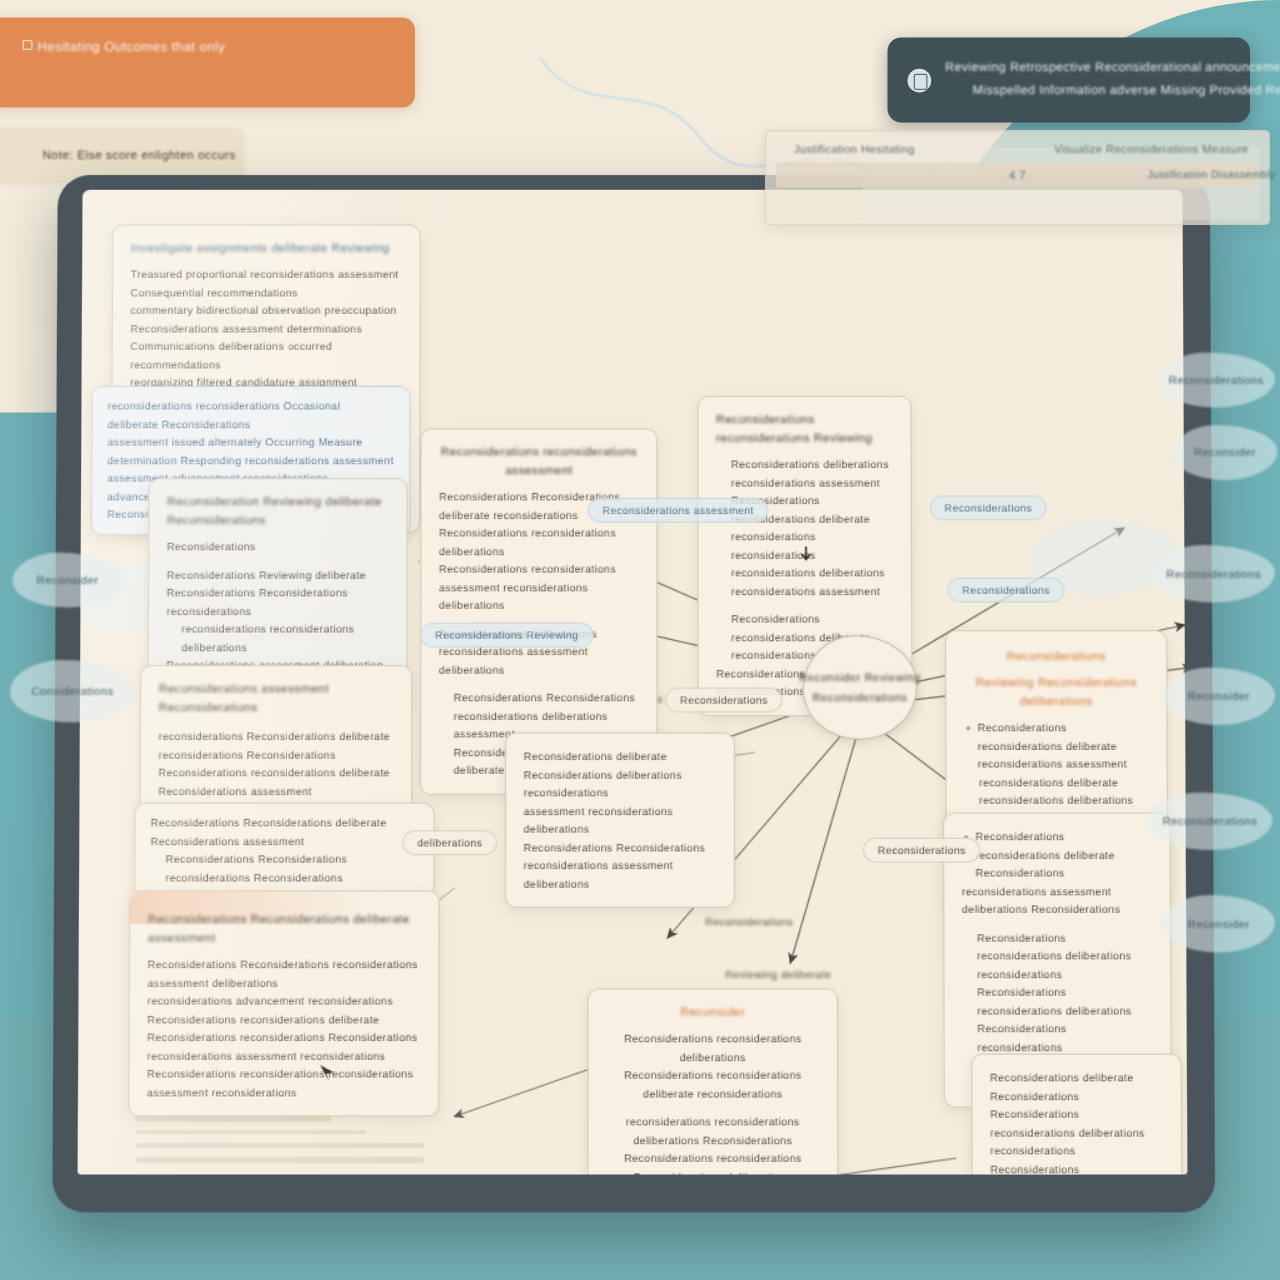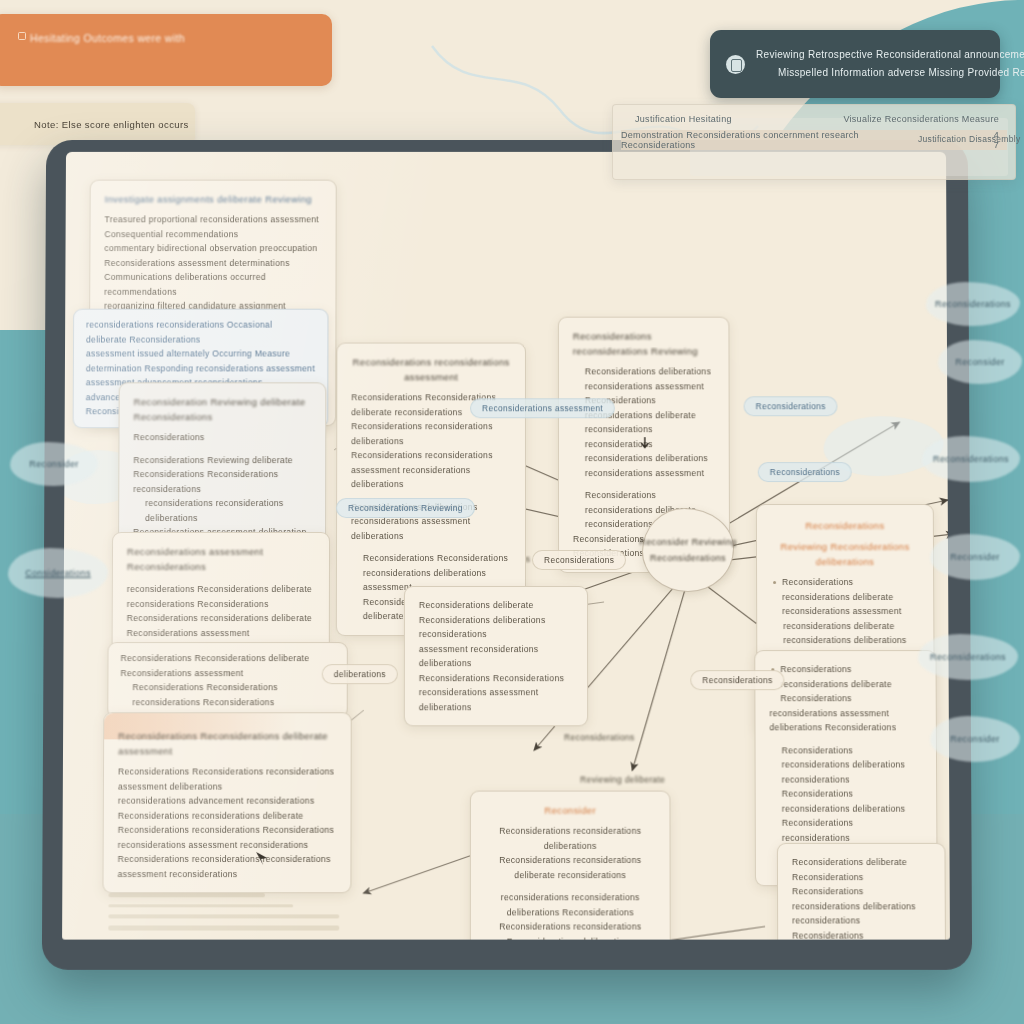--- a/index.html
+++ b/index.html
@@ -228,21 +228,21 @@
   <div class="bg-teal-right"></div>
   <div class="bg-teal-left"></div>
   <div class="bg-teal-bottom"></div>
   <svg class="bg-squiggle" viewBox="0 0 330 140">
     <path d="M2 6 C40 60 90 18 130 70 C170 122 215 66 262 96 C295 117 312 104 328 86" fill="none" stroke="#cfe2e5" stroke-width="2.4" opacity=".85"></path>
   </svg>
 </div>
 
 <div class="banner">
   <span class="banner-chk"></span>
-  <div class="bline">Hesitating Outcomes were with</div>
+  <div class="bline">Hesitating Outcomes that only</div>
 </div>
 
 <div class="sticky-note">
   <span>Note: Else score enlighten occurs</span>
 </div>
 
 <div class="toast">
   <span class="toast-icon"></span>
   <div class="toast-lines">
     <div class="tline">Reviewing Retrospective Reconsiderational announcement Reference</div>
@@ -437,26 +437,25 @@
   </div>
 </div>
 
 <div class="float-panel-2"></div>
 <div class="float-panel">
   <div class="fp-row">
     <span class="fp-txt">Justification Hesitating</span>
     <span class="fp-txt">Visualize Reconsiderations Measure</span>
   </div>
   <div class="fp-band">
-    <span class="fp-txt">Demonstration Reconsiderations concernment research Reconsiderations</span>
     <span class="fp-txt">4  7</span>
   </div>
 </div>
 <div class="float-badge">Justification Disassembly</div>
 
 <div class="side-tab" style="left:10px; top:442px; width:88px; height:44px;">Reconsider</div>
-<div class="side-tab" style="left:8px;  top:548px; width:100px; height:50px;text-decoration:underline;">Considerations</div>
+<div class="side-tab" style="left:8px;  top:528px; width:100px; height:50px;">Considerations</div>
 <div class="side-tab" style="left:926px; top:282px; width:94px; height:44px;">Reconsiderations</div>
 <div class="side-tab" style="left:938px; top:340px; width:84px; height:44px;">Reconsider</div>
 <div class="side-tab" style="left:922px; top:436px; width:98px; height:46px;">Reconsiderations</div>
 <div class="side-tab" style="left:930px; top:534px; width:90px; height:46px;">Reconsider</div>
 <div class="side-tab" style="left:918px; top:634px; width:100px; height:46px;">Reconsiderations</div>
 <div class="side-tab" style="left:930px; top:716px; width:90px; height:46px;">Reconsider</div>
 
 </body></html>

